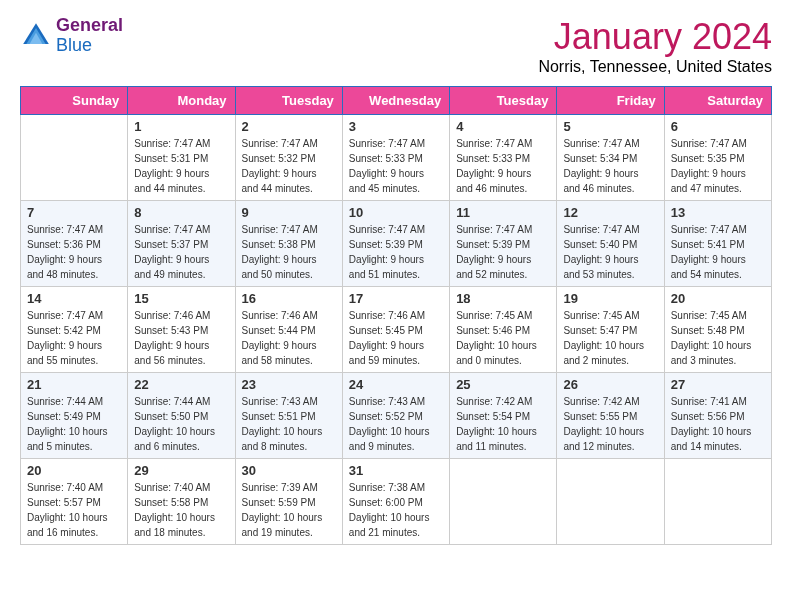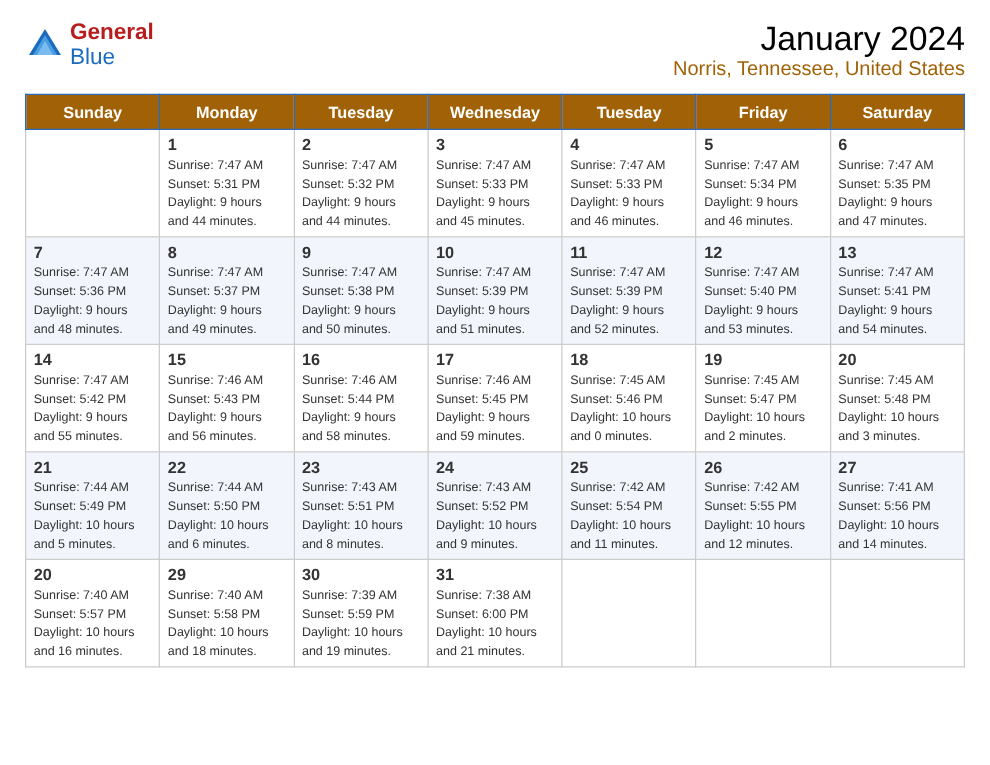--- a/index.html
+++ b/index.html
@@ -22,52 +22,52 @@
       gap: 4px;
     }
     .logo-text {
       display: flex;
       flex-direction: column;
       line-height: 1.1;
     }
     .logo-general {
       font-size: 18px;
       font-weight: bold;
-      color: #b91c1c;
+      color: #701a75;
     }
     .logo-blue {
       font-size: 18px;
       font-weight: normal;
       color: #1a6bbf;
     }
     .logo-icon {
       width: 32px;
       height: 32px;
     }
     .title-section {
       text-align: right;
     }
     .month-title {
-      font-size: 27px;
+      font-size: 36px;
       font-weight: normal;
-      color: #000000;
+      color: #be185d;
     }
     .location-title {
       font-size: 16px;
-      color: #a16207;
+      color: #000000;
     }
     .calendar-table {
       width: 100%;
       border-collapse: collapse;
       border: 1px solid #ccc;
     }
     .calendar-table th {
-      background: #a16207;
+      background: #ec4899;
       color: #fff;
-      text-align: center;
+      text-align: right;
       padding: 6px 8px;
       font-size: 13px;
       font-weight: bold;
       border: 1px solid #2b6bbf;
     }
     .calendar-table td {
       vertical-align: top;
       border: 1px solid #ccc;
       padding: 4px 6px;
       font-size: 11px;

